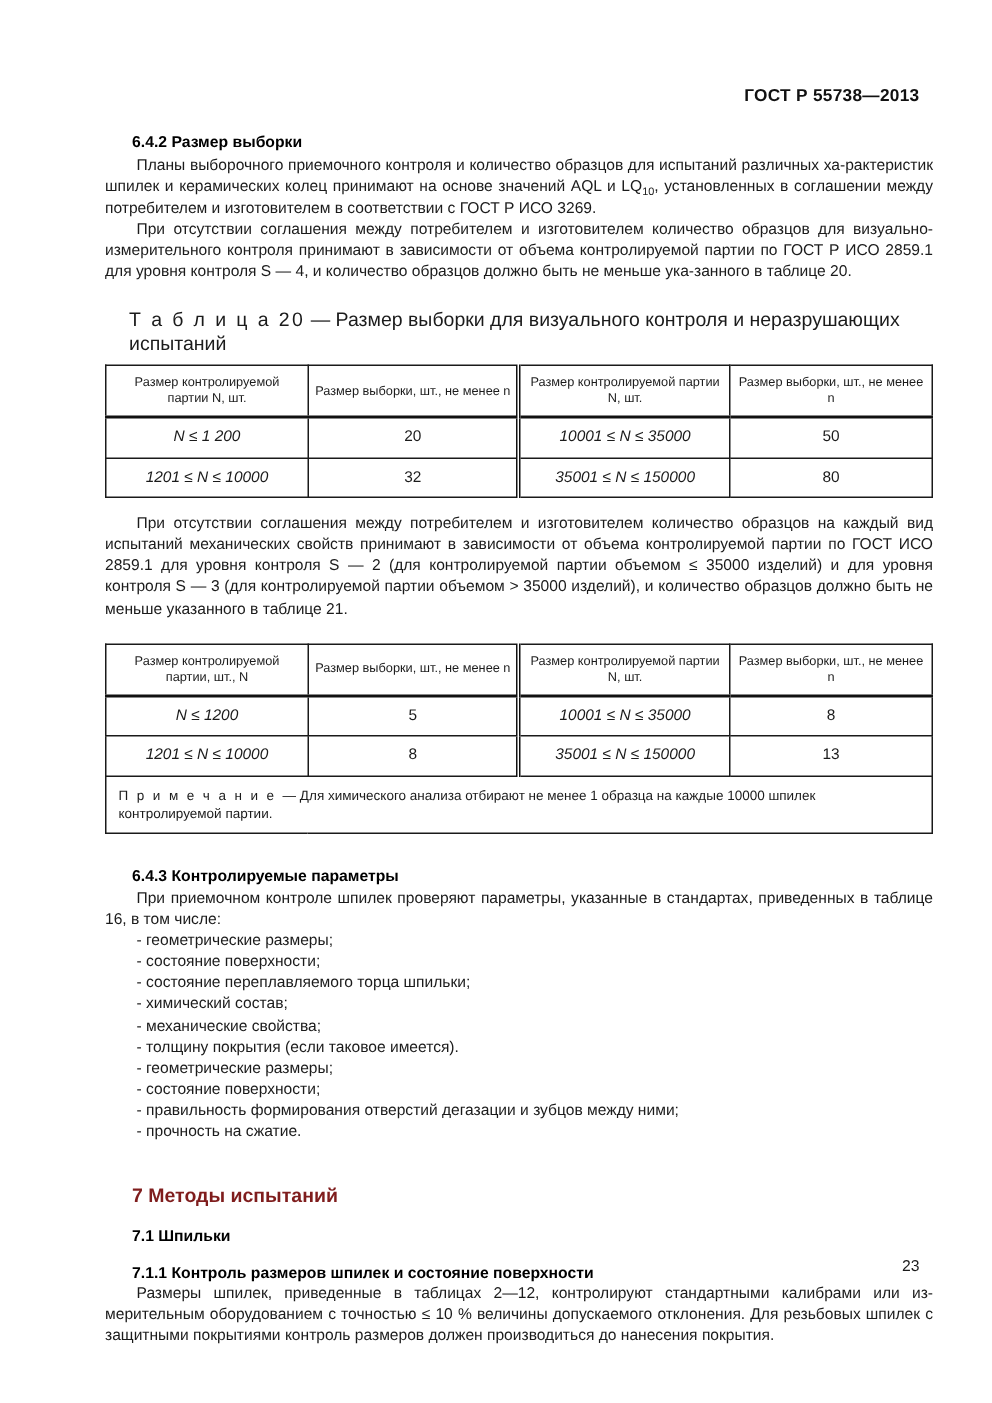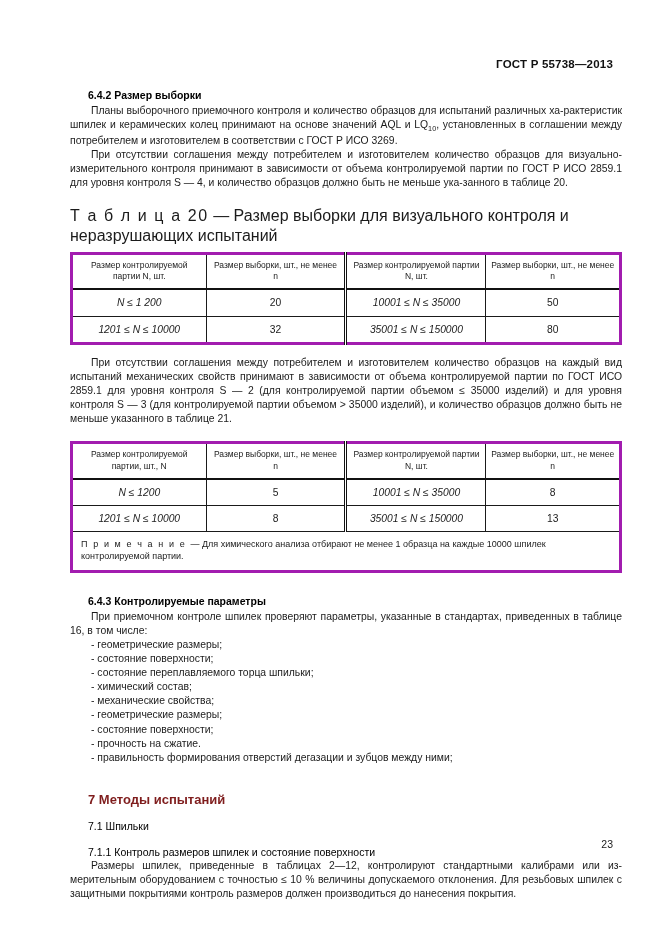--- a/index.html
+++ b/index.html
@@ -52,21 +52,21 @@
   h2.section {
     font-size: 13px;
     font-weight: bold;
     margin: 0;
     padding-left: 18px;
     line-height: 1.35;
     color: #7f1d1d;
   }
   h3.subsection {
     font-size: 10.5px;
-    font-weight: normal;
+    font-weight: bold;
     margin: 0;
     padding-left: 18px;
     line-height: 1.35;
     color: #000;
   }
 
   p.body {
     font-size: 10.4px;
     line-height: 1.355;
     margin: 0;
@@ -90,35 +90,35 @@
     color: #1b1b1b;
   }
 
   .gap-s { height: 5px; }
   .gap-m { height: 11px; }
   .gap-l { height: 15px; }
   .gap-xl { height: 21px; }
 
   
   .tbl-caption {
-    font-size: 16px;
-    color: #1b1b1b;
-    margin: 0 0 5px 0;
+    font-size: 13px;
+    color: #1b1b1b;
+    margin: 0 0 5px 16px;
     line-height: 1.3;
   }
   .tbl-caption .spaced {
     letter-spacing: 1.6px;
   }
 
   
   table.gost {
     border-collapse: collapse;
     width: 100%;
     table-layout: fixed;
-    border: 3px solid #a21caf;
+    border: 1px solid #a21caf;
     background: #fff;
   }
   table.gost td {
     border: 1px solid #1a1a1a;
     text-align: center;
     vertical-align: middle;
     color: #1b1b1b;
     padding: 4px 3px;
   }
   table.gost td.hd {
@@ -251,28 +251,29 @@
     <h3 class="clause">6.4.3  Контролируемые параметры</h3>
 
     <p class="body">При приемочном контроле шпилек проверяют параметры, указанные в стандартах, приведенных в таблице 16, в том числе:</p>
 
     <ul class="dashlist">
       <li>- геометрические размеры;</li>
       <li>- состояние поверхности;</li>
       <li>- состояние переплавляемого торца шпильки;</li>
       <li>- химический состав;</li>
       <li>- механические свойства;</li>
+      <li>- толщину покрытия (если таковое имеется).</li>
     </ul>
 
 
     <ul class="dashlist">
       <li>- геометрические размеры;</li>
       <li>- состояние поверхности;</li>
+      <li>- правильность формирования отверстий дегазации и зубцов между ними;</li>
       <li>- прочность на сжатие.</li>
-      <li>- правильность формирования отверстий дегазации и зубцов между ними;</li>
     </ul>
 
     <div class="gap-xl"></div>
     <div class="gap-s"></div>
 
     <h2 class="section">7  Методы испытаний</h2>
 
     <div class="gap-m"></div>
 
     <h3 class="subsection">7.1  Шпильки</h3>

